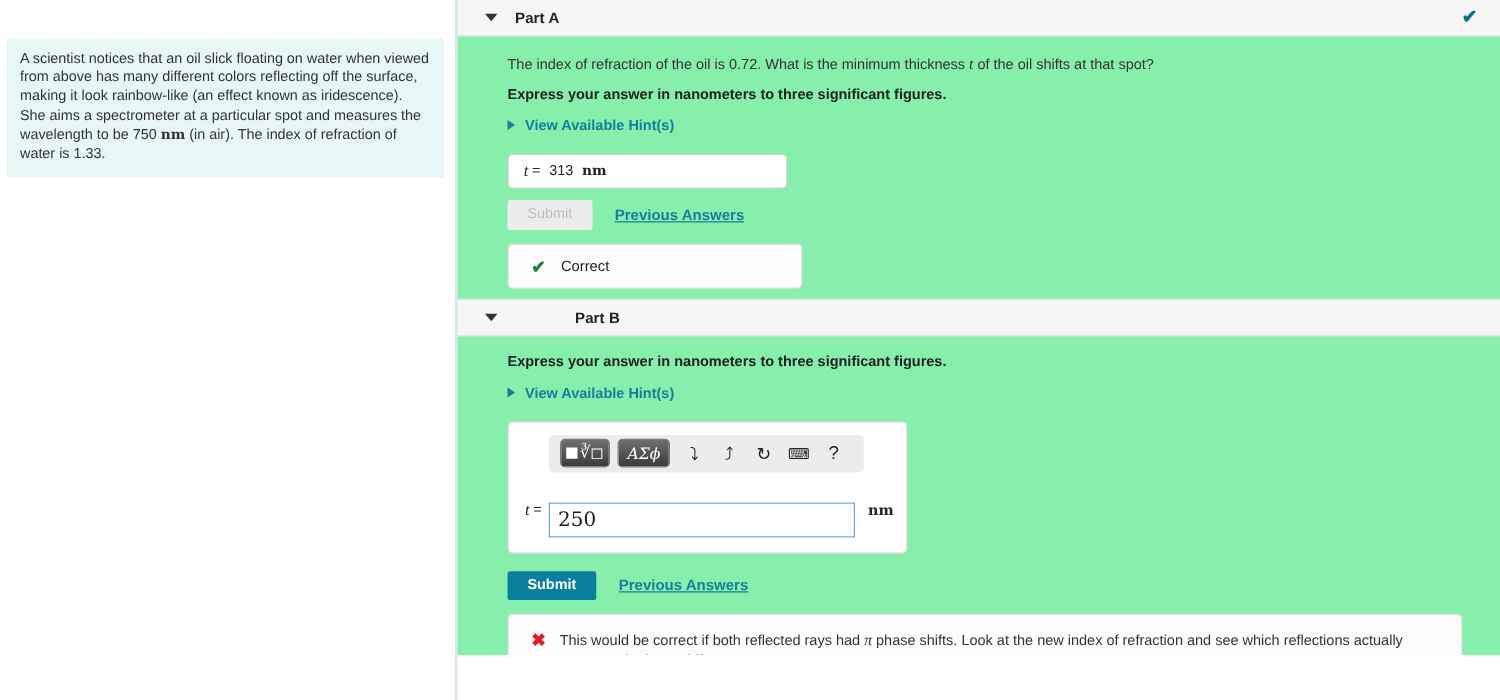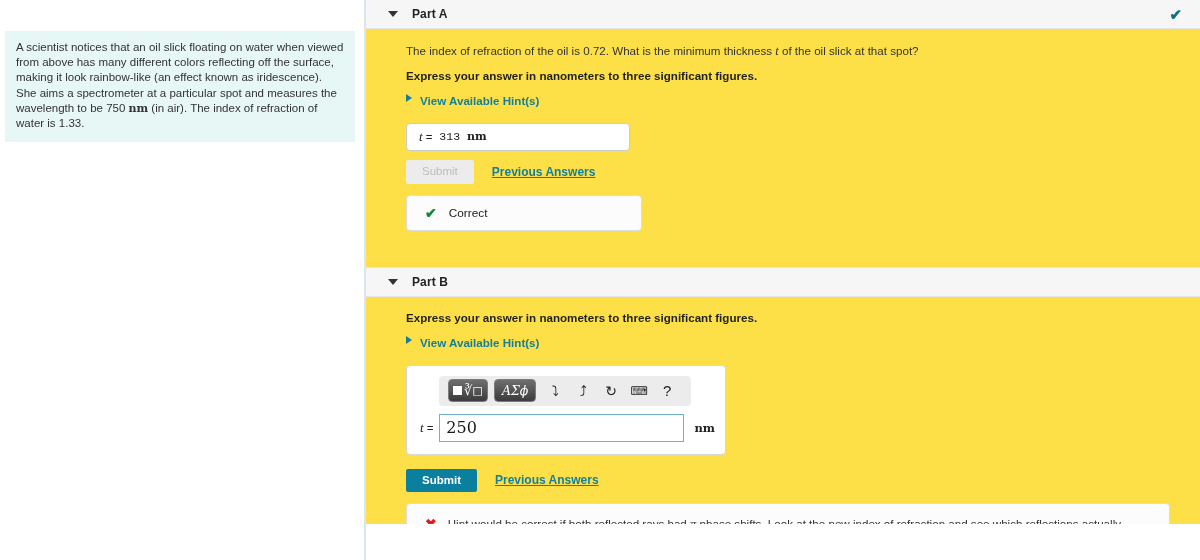--- a/index.html
+++ b/index.html
@@ -48,21 +48,21 @@
     font-family: "DejaVu Serif", serif;
     font-weight: bold;
     font-size: 11px;
   }
 
   
   .right-pane {
     flex: 1;
     height: 524px;
     position: relative;
-    background: #fde047;
+    background: #86efac;
     overflow: hidden;
   }
 
   .part-header {
     background: #f6f6f6;
     border-bottom: 1px solid #e4e4e4;
     height: 28px;
     display: flex;
     align-items: center;
     padding-left: 22px;
@@ -109,20 +109,21 @@
     font-size: 12.5px;
   }
   .qbold {
     font-size: 11.6px;
     font-weight: bold;
     color: #222222;
     margin: 0 0 12px 0;
   }
   .hint-row {
     display: flex;
+    align-items: center;
     margin: 0 0 16px 0;
   }
   .hint-caret {
     width: 0; height: 0;
     border-top: 4.5px solid transparent;
     border-bottom: 4.5px solid transparent;
     border-left: 6px solid #147f9c;
     margin-right: 8px;
   }
   .hint-link {
@@ -151,21 +152,21 @@
     font-size: 13px;
     color: #222;
     margin-right: 3px;
   }
   .eqsign {
     font-size: 11.5px;
     color: #222;
     margin-right: 7px;
   }
   .ans-value {
-    font-family: Liberation Mono, monospace;
+    font-family: Liberation Sans, sans-serif;
     font-size: 11.5px;
     color: #222;
     margin-right: 7px;
   }
   .ans-unit {
     font-family: "DejaVu Serif", serif;
     font-weight: bold;
     font-size: 11px;
     color: #222;
   }
@@ -350,20 +351,21 @@
     height: 28px;
     border: 1px solid #6cb2cd;
     background: #ffffff;
     box-sizing: border-box;
     display: flex;
     align-items: center;
     padding-left: 6px;
     font-family: "DejaVu Serif", serif;
     font-size: 16px;
     color: #1a1a1a;
+    margin-top: 16px;
   }
   .math-unit {
     font-family: "DejaVu Serif", serif;
     font-weight: bold;
     font-size: 11.5px;
     color: #222;
     margin-left: 10px;
   }
 </style>
 </head>
@@ -379,21 +381,21 @@
 
   <div class="right-pane">
 
     <div class="part-header first">
       <span class="caret"></span>
       <span class="part-title">Part A</span>
       <span class="header-check">✔</span>
     </div>
 
     <div class="part-body">
-      <p class="qtext"><span>The index of refraction of the oil is 0.72. What is the minimum thickness </span><span class="ital">t</span><span> of the oil slick at that spot?</span></p>
+      <p class="qtext"><span>The index of refraction of the oil is 0.72. What is the minimum thickness </span><span class="ital">t</span><span> of the oil shifts at that spot?</span></p>
 
       <p class="qbold">Express your answer in nanometers to three significant figures.</p>
 
       <div class="hint-row">
         <span class="hint-caret"></span>
         <span class="hint-link">View Available Hint(s)</span>
       </div>
 
       <div class="ans-readonly">
         <span class="var-label">t</span>
@@ -406,21 +408,21 @@
         <button class="submit-btn disabled">Submit</button>
         <span class="prev-answers">Previous Answers</span>
       </div>
 
       <div class="feedback-box feedback-correct">
         <span class="fb-check">✔</span>
         <span class="fb-correct-text">Correct</span>
       </div>
     </div>
 
-    <div class="part-header" style="margin-top:36px;border-top:1px solid #e4e4e4;">
+    <div class="part-header" style="margin-top:8px;border-top:1px solid #e4e4e4;gap:48px;">
       <span class="caret"></span>
       <span class="part-title">Part B</span>
     </div>
 
     <div class="part-body">
 
       <p class="qbold">Express your answer in nanometers to three significant figures.</p>
 
       <div class="hint-row">
         <span class="hint-caret"></span>
@@ -450,19 +452,19 @@
       </div>
 
       <div class="btn-row">
         <button class="submit-btn active">Submit</button>
         <span class="prev-answers">Previous Answers</span>
       </div>
 
       <div class="feedback-box feedback-incorrect">
         <span class="fb-x">✖</span>
         <div>
-          <div class="fb-incorrect-body"><span>Hint would be correct if both reflected rays had </span><span class="pi">π</span><span> phase shifts. Look at the new index of refraction and see which reflections actually cause such phase shifts.</span></div>
+          <div class="fb-incorrect-body"><span>This would be correct if both reflected rays had </span><span class="pi">π</span><span> phase shifts. Look at the new index of refraction and see which reflections actually cause such phase shifts.</span></div>
         </div>
       </div>
     </div>
 
   </div>
 </div>
 
 </body></html>

